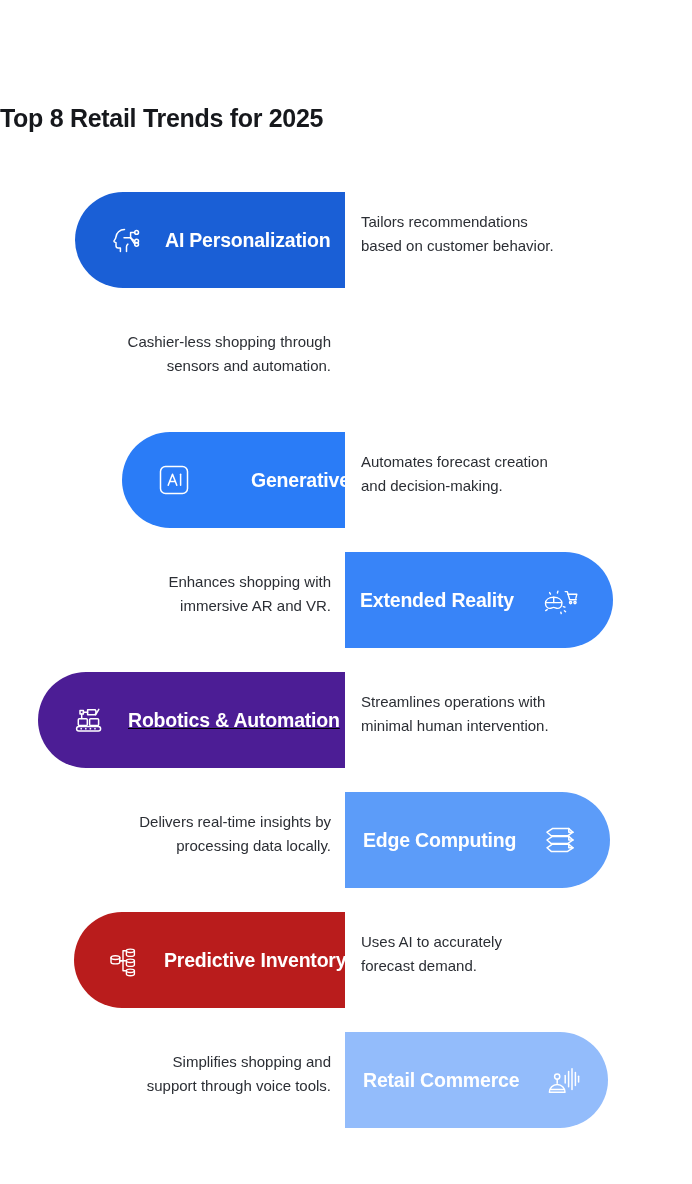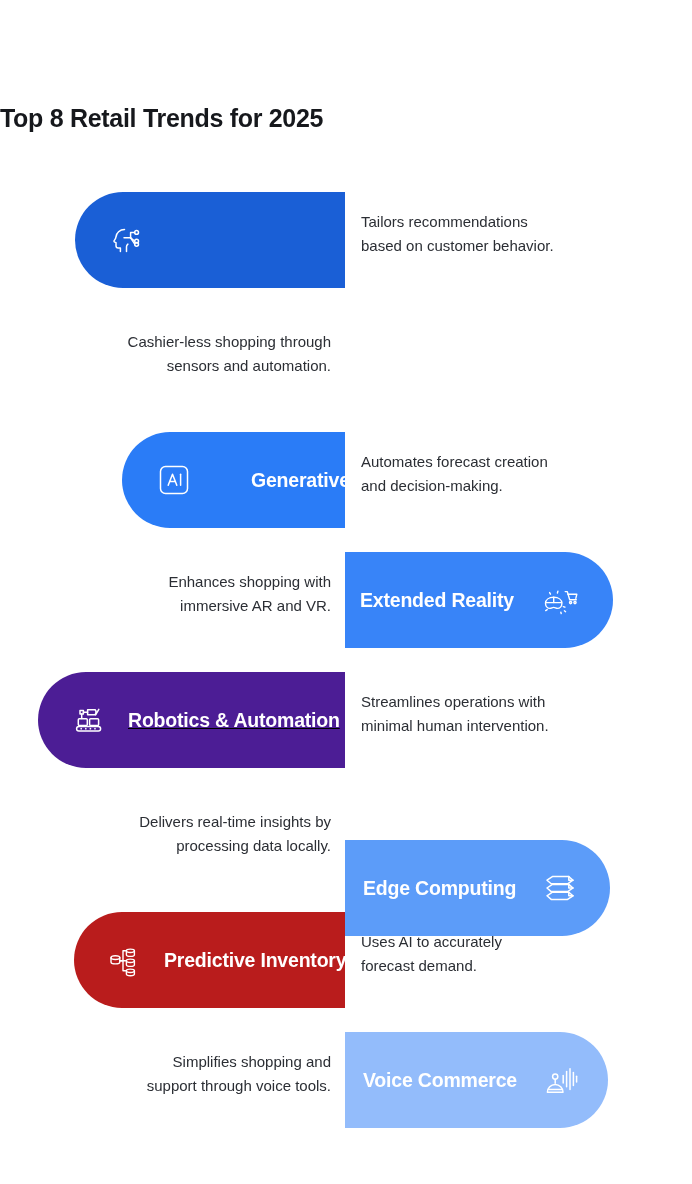--- a/index.html
+++ b/index.html
@@ -100,20 +100,21 @@
       <path d="M21.5 33.4v-4.6c0-1.1.5-2 1.4-2.7"></path>
       <path d="M19 19.8h6.6"></path>
       <path d="M25.6 19.8v-5.4h4"></path>
       <path d="M25.6 19.8l4 3.2"></path>
       <path d="M25.6 19.8l4 6.1"></path>
       <circle cx="31.6" cy="14.4" r="1.9"></circle>
       <circle cx="31.6" cy="23.2" r="1.9"></circle>
       <circle cx="31.6" cy="26.3" r="1.9"></circle>
     </svg>
         </span>
+        <span class="bar-label">AI Personalization</span>
       </div>
       <div class="desc at-right">Tailors recommendations
 based on customer behavior.</div>
     </div>
     <div class="row">
       <div class="desc at-left">Cashier-less shopping through
 sensors and automation.</div>
     </div>
     <div class="row">
       <div class="bar left" style="background: rgb(42, 124, 247); width: 223px; gap: 39px;">
@@ -171,21 +172,21 @@
       <circle cx="22.4" cy="30.7" r=".85" fill="#fff" stroke="none"></circle>
       <circle cx="27" cy="30.7" r=".85" fill="#fff" stroke="none"></circle>
     </svg>
         </span>
         <span class="bar-label">Robotics &amp; Automation</span>
       </div>
       <div class="desc at-right">Streamlines operations with
 minimal human intervention.</div>
     </div>
     <div class="row">
-      <div class="bar right" style="background: rgb(92, 156, 249); width: 265px; margin-top: 48px;">
+      <div class="bar right" style="background: rgb(92, 156, 249); width: 265px;">
         <span class="bar-label">Edge Computing</span>
         <span class="icon">
     <svg viewBox="0 0 44 44" fill="none" stroke="#fff" stroke-width="1.5" stroke-linecap="round" stroke-linejoin="round">
       <path d="M9 14.2l5.4-3.6h16.4l4.2 3.6-5.4 3.6H13.2z"></path>
       <path d="M30.8 10.6v3.6h4.2"></path>
       <path d="M9 22l5.4-3.6h16.4l4.2 3.6-5.4 3.6H13.2z"></path>
       <path d="M30.8 18.4V22h4.2"></path>
       <path d="M9 29.8l5.4-3.6h16.4l4.2 3.6-5.4 3.6H13.2z"></path>
       <path d="M30.8 26.2v3.6h4.2"></path>
     </svg>
@@ -211,21 +212,21 @@
       <path d="M22.4 32.8v3.2c0 .9 1.8 1.7 4 1.7s4-.8 4-1.7v-3.2"></path>
     </svg>
         </span>
         <span class="bar-label">Predictive Inventory</span>
       </div>
       <div class="desc at-right">Uses AI to accurately
 forecast demand.</div>
     </div>
     <div class="row">
       <div class="bar right" style="background: rgb(147, 188, 251); width: 263px;">
-        <span class="bar-label">Voice Commerce</span>
+        <span class="bar-label">Retail Commerce</span>
         <span class="icon">
     <svg viewBox="0 0 44 44" fill="none" stroke="#fff" stroke-width="1.5" stroke-linecap="round" stroke-linejoin="round">
       <circle cx="16.2" cy="18.6" r="2.6"></circle>
       <path d="M16.2 21.2v4"></path>
       <path d="M8.4 34.2c0-4.3 3.5-7.8 7.8-7.8s7.8 3.5 7.8 7.8z"></path>
       <path d="M9.6 31.4h13.2"></path>
       <path d="M24.2 17.4v7.6"></path>
       <path d="M27.6 13.6v15.2"></path>
       <path d="M31 10.8v20.6"></path>
       <path d="M34.4 14.6v12.8"></path>

